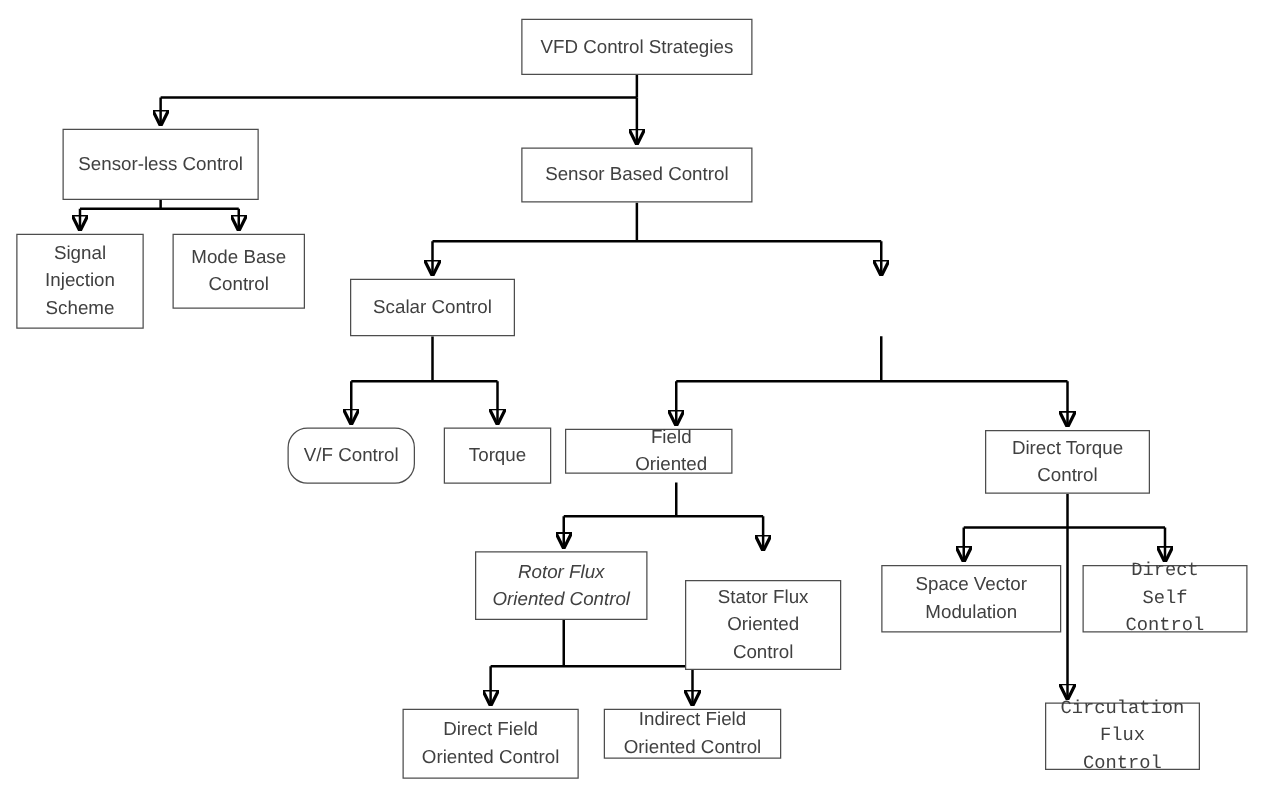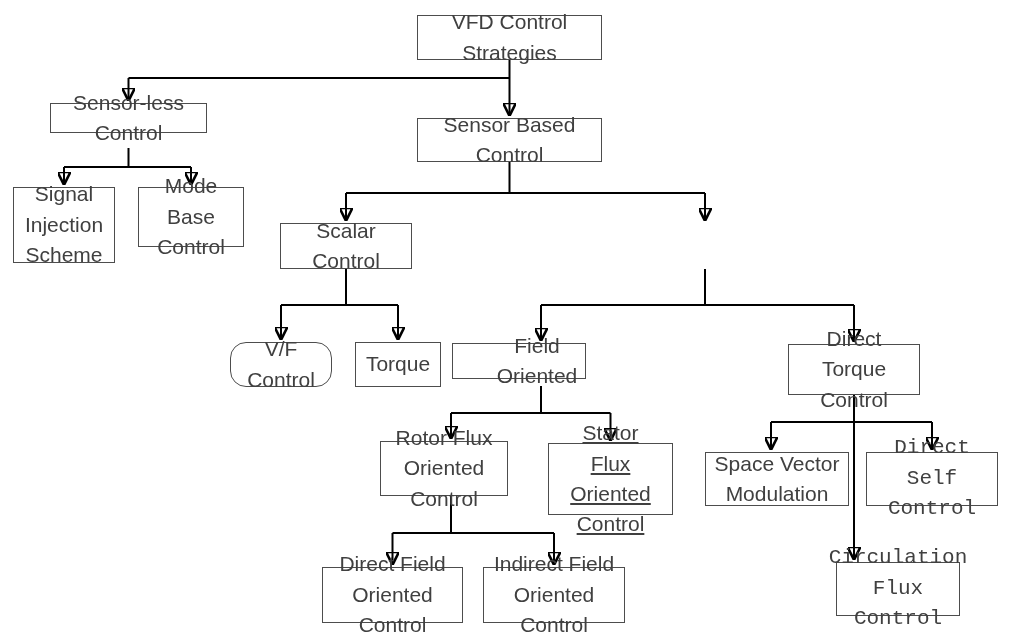--- a/index.html
+++ b/index.html
@@ -26,50 +26,50 @@
     stroke: #000000;
     stroke-width: 2;
     fill: none;
   }
   .node {
     position: absolute;
     box-sizing: border-box;
     border: 1.5px solid #4d4d4d;
     background: #ffffff;
     color: #404040;
-    font-size: 21px;
+    font-size: 15px;
     line-height: 1.45;
     display: flex;
     align-items: center;
     justify-content: center;
     text-align: center;
     padding: 2px 4px;
   }
   .node.pad-lg { padding: 2px 16px; font-family: Liberation Mono, monospace; }
   .node.pad-md { padding: 2px 11px; }
 
   
   #n-root          { left: 417px; top: 15px;  width: 185px; height: 45px; }
-  #n-sensorless    { left: 50px;  top: 103px; width: 157px; height: 30px; }
+  #n-sensorless    { left: 50px;  top: 103px; width: 157px; height: 57px; }
   #n-signal        { left: 13px;  top: 187px; width: 102px; height: 76px; }
   #n-modebase      { left: 138px; top: 187px; width: 106px; height: 60px; }
   #n-sensorbased   { left: 417px; top: 118px; width: 185px; height: 44px; }
   #n-scalar        { left: 280px; top: 223px; width: 132px; height: 46px; }
   #n-vector        { left: 639px; top: 223px; width: 132px; height: 46px; }
   #n-vf            { left: 230px; top: 342px; width: 102px; height: 45px; border-radius: 16px; }
   #n-torque        { left: 355px; top: 342px; width: 86px;  height: 45px; }
   #n-fieldoriented { left: 452px; top: 343px; width: 134px; height: 36px; padding-left: 40px; }
   #n-dtc           { left: 788px; top: 344px; width: 132px; height: 51px; }
-  #n-rotorflux     { left: 380px; top: 441px; width: 128px; height: 55px; }
-  #n-statorflux    { left: 548px; top: 443px; width: 125px; height: 72px; text-decoration: underline; }
+  #n-rotorflux     { left: 380px; top: 441px; width: 138px; height: 55px; font-style: italic; }
+  #n-statorflux    { left: 548px; top: 464px; width: 125px; height: 72px; }
   #n-svm           { left: 705px; top: 452px; width: 144px; height: 54px; }
   #n-dsc           { left: 866px; top: 452px; width: 132px; height: 54px; }
   #n-circulation   { left: 836px; top: 562px; width: 124px; height: 54px; }
   #n-directfoc     { left: 322px; top: 567px; width: 141px; height: 56px; }
-  #n-indirectfoc   { left: 483px; top: 567px; width: 142px; height: 56px; }
+  #n-indirectfoc   { left: 483px; top: 567px; width: 142px; height: 40px; }
 </style>
 </head>
 <body>
 
 <div class="canvas">
 
   <svg class="connectors" viewBox="0 0 1013 636" xmlns="http://www.w3.org/2000/svg">
     <defs>
       <marker id="arrow" viewBox="0 0 10 10" refX="8.5" refY="5" markerWidth="6.5" markerHeight="6.5" orient="auto-start-reverse">
         <path d="M0,0 L10,5 L0,10 Z" fill="#000000" stroke="none"></path>

